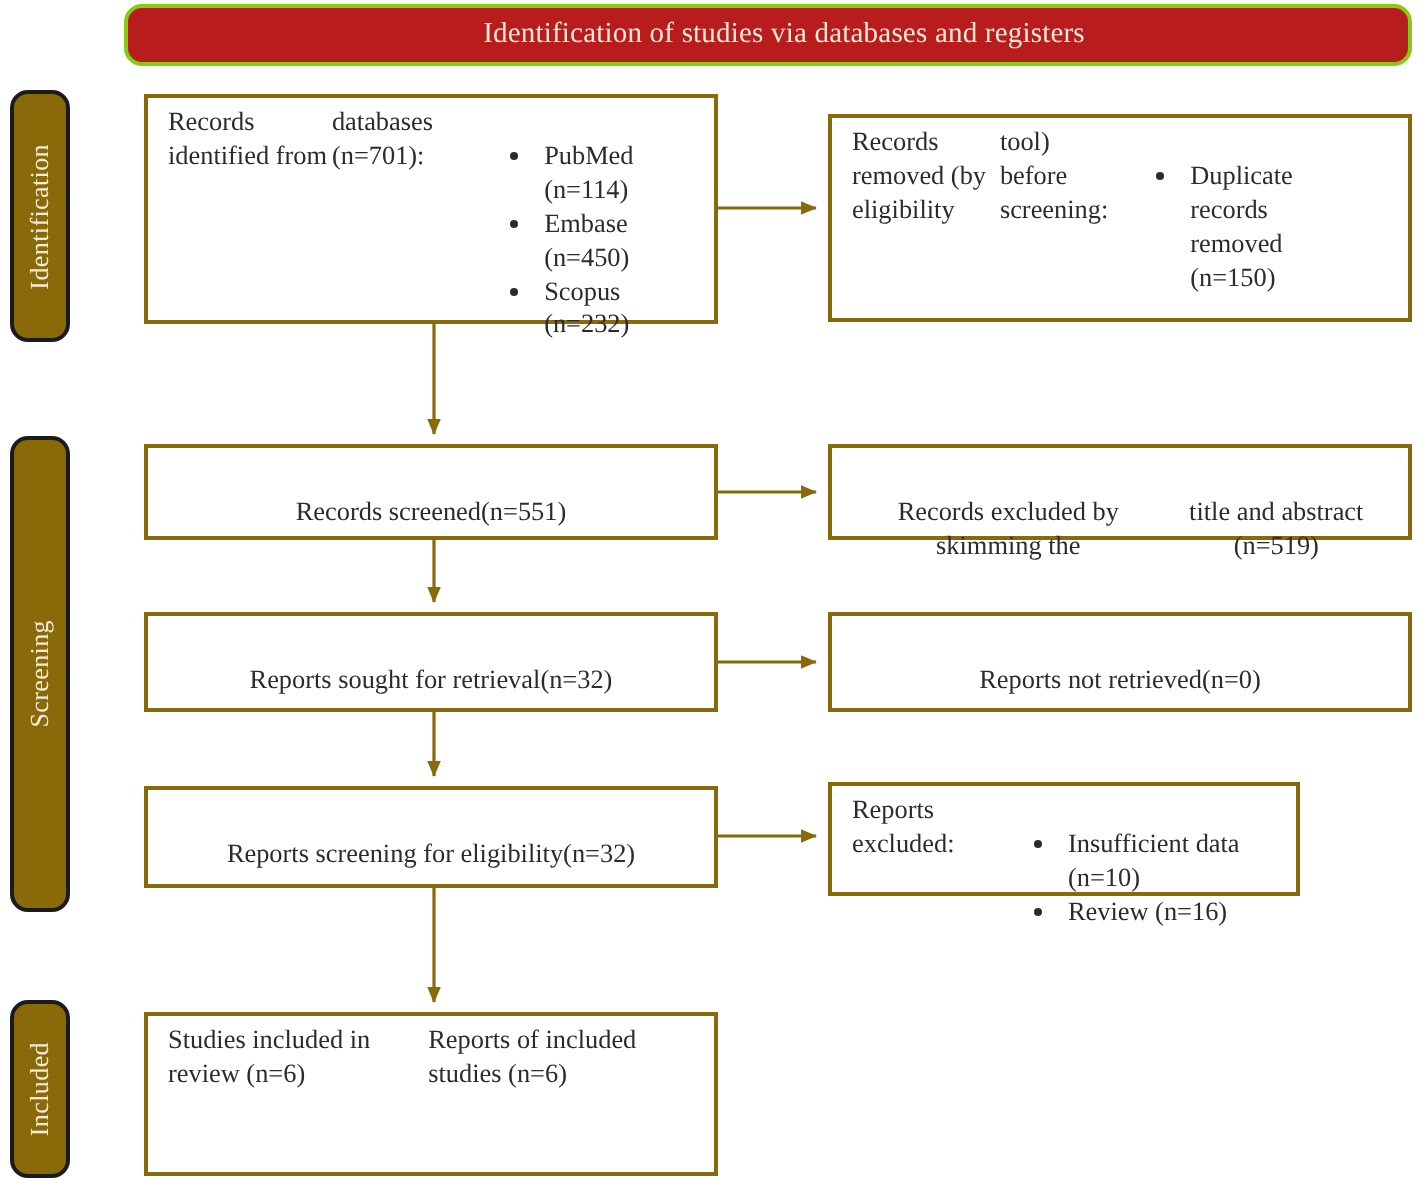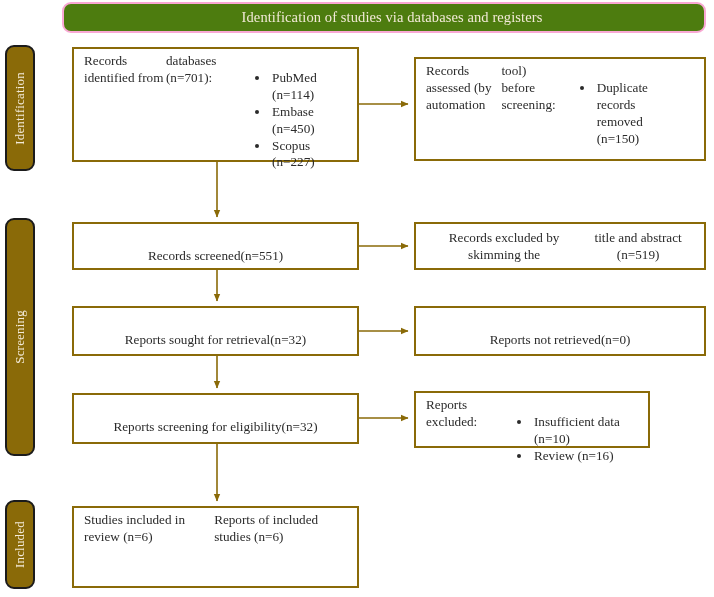--- a/index.html
+++ b/index.html
@@ -22,23 +22,23 @@
     height: 597px;
   }
 
   
   .banner {
     position: absolute;
     left: 62px;
     top: 2px;
     width: 644px;
     height: 31px;
-    background: #4d7c0f;
+    background: #b91c1c;
     border-radius: 9px;
-    border: 2px solid #f9a8d4;
+    border: 2px solid #84cc16;
     box-sizing: border-box;
     display: flex;
     align-items: center;
     justify-content: center;
     padding-left: 16px;
   }
   .banner-label {
     color: #f3ead8;
     font-size: 14.5px;
     letter-spacing: 0.1px;
@@ -101,21 +101,21 @@
 
   
   #box-identified  { left: 72px; top: 47px;  width: 287px; height: 115px; }
   #box-screened    { left: 72px; top: 222px; width: 287px; height: 48px;  }
   #box-sought      { left: 72px; top: 306px; width: 287px; height: 50px;  }
   #box-assessed    { left: 72px; top: 393px; width: 287px; height: 51px;  }
   #box-included    { left: 72px; top: 506px; width: 287px; height: 82px;  }
 
   
   #box-removed     { left: 414px; top: 57px;  width: 292px; height: 104px; }
-  #box-excl-screen { left: 414px; top: 222px; width: 292px; height: 48px; align-items: flex-end;  }
+  #box-excl-screen { left: 414px; top: 222px; width: 292px; height: 48px;  }
   #box-notretr     { left: 414px; top: 306px; width: 292px; height: 50px;  }
   #box-excl-elig   { left: 414px; top: 391px; width: 236px; height: 57px;  }
 
   
   #connectors {
     position: absolute;
     left: 0;
     top: 0;
     width: 714px;
     height: 597px;
@@ -164,26 +164,26 @@
 
     <path d="M217,444 L217,501" stroke="#8a6a08" stroke-width="1.6" fill="none" marker-end="url(#ah)"></path>
   </svg>
 
   <div class="box" id="box-identified">
     <div class="line">Records identified from</div>
     <div class="line">databases (n=701):</div>
     <ul>
       <li>PubMed (n=114)</li>
       <li>Embase (n=450)</li>
-      <li>Scopus (n=227)</li>
+      <li>Scopus (n=232)</li>
     </ul>
   </div>
 
   <div class="box" id="box-removed">
-    <div class="line">Records assessed (by automation</div>
+    <div class="line">Records removed (by eligibility</div>
     <div class="line">tool) before screening:</div>
     <ul>
       <li>Duplicate records removed (n=150)</li>
     </ul>
   </div>
 
   <div class="box center" id="box-screened">
     <div class="line">Records screened</div>
     <div class="line">(n=551)</div>
   </div>

